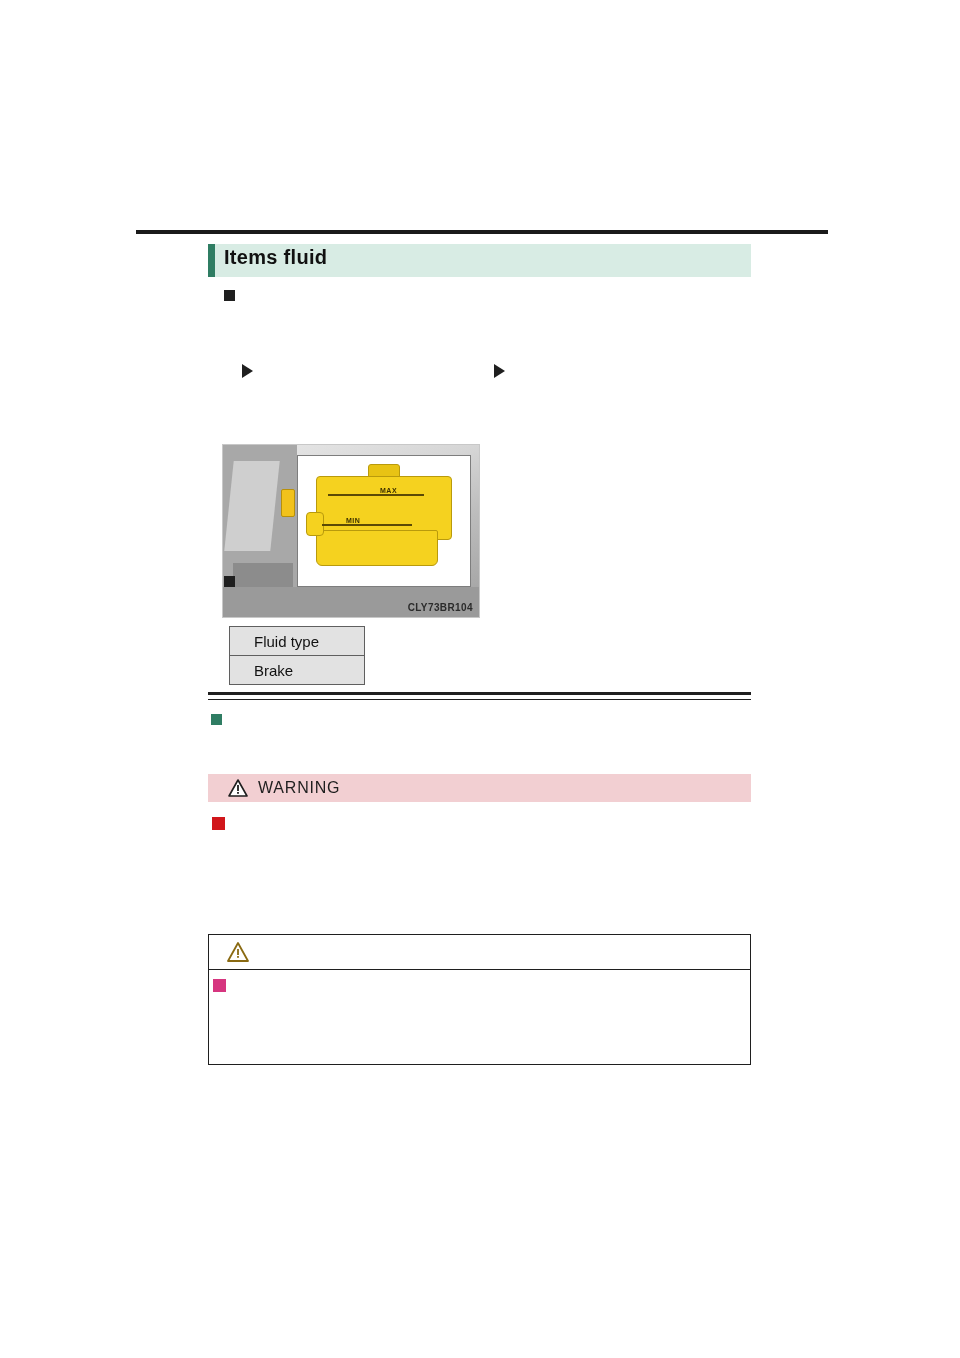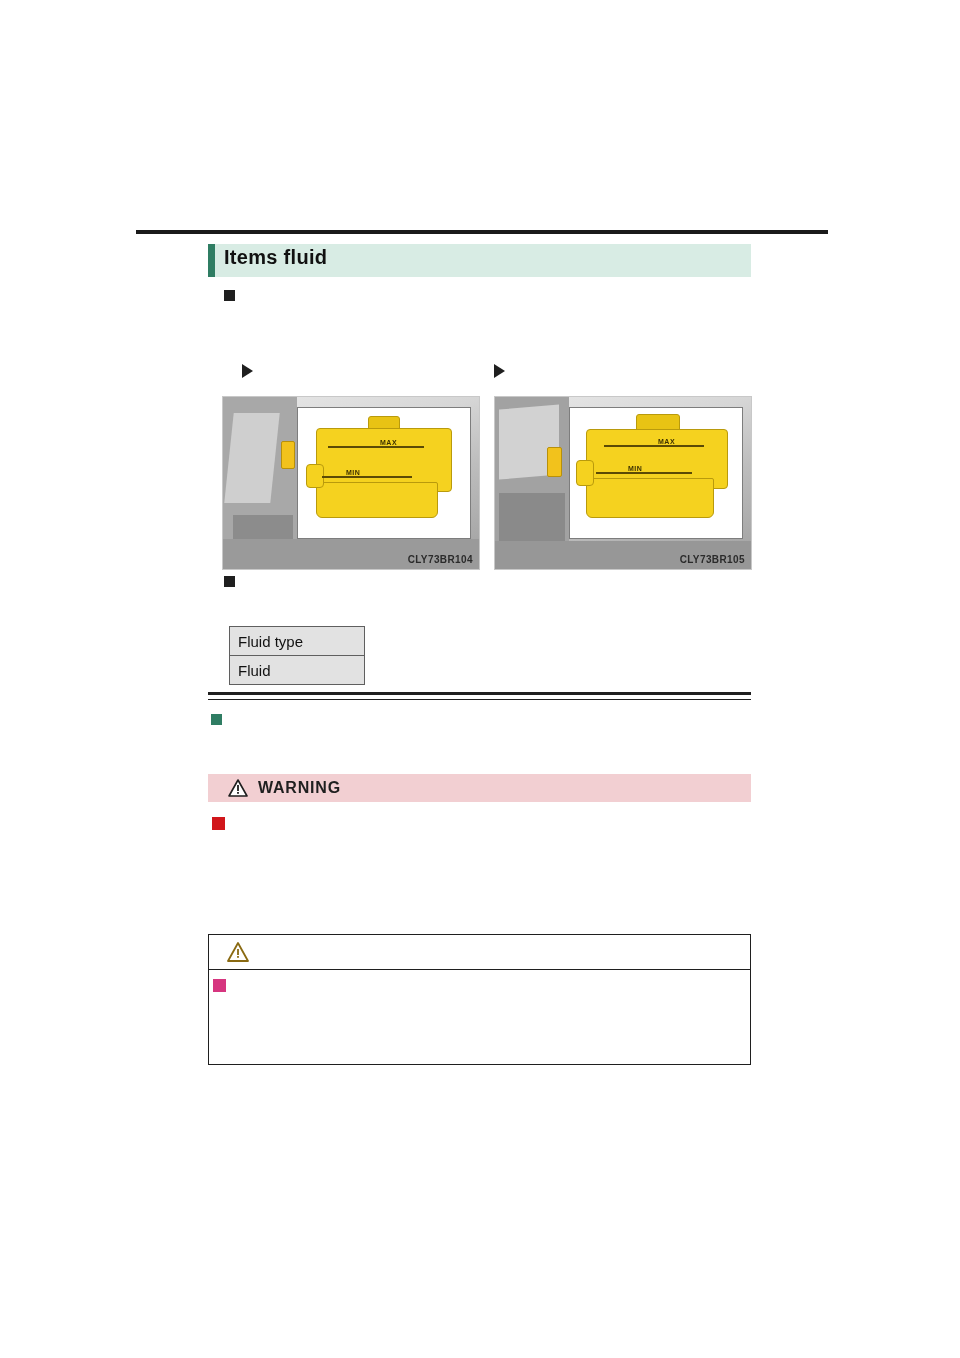--- a/index.html
+++ b/index.html
@@ -84,20 +84,21 @@
     border-bottom: 7px solid transparent;
     border-left: 11px solid #1f1f1f;
   }
 
   
   .illus {
     position: absolute;
     border: 1px solid #c8c8c8;
     background: #14b8a6;
     overflow: hidden;
+    margin-top: 48px;
   }
   .illus-left  { left: 222px; top: 396px; width: 256px; height: 172px; }
   .illus-right { left: 494px; top: 396px; width: 256px; height: 172px; }
 
   .engine-bg {
     position: absolute;
     left: 0; top: 0; width: 100%; height: 100%;
     background:
       linear-gradient(160deg, #e9e9e9 0%, #d6d6d6 35%, #bdbdbd 60%, #9f9f9f 100%);
   }
@@ -167,21 +168,21 @@
     position: absolute;
     left: 229px;
     top: 626px;
     width: 136px;
     border: 1px solid #5f5f5f;
     border-collapse: collapse;
   }
   .tbl td {
     border: 1px solid #5f5f5f;
     height: 28px;
-    padding: 0 8px;
+    padding: 0 24px;
     font-size: 15px;
     color: #111111;
     background: #e2e2e2;
     vertical-align: middle;
   }
   .tbl tr:first-child td { background: #e2e2e2; }
 
   
   .hr-thick {
     position: absolute;
@@ -207,21 +208,21 @@
     height: 28px;
     background: #f2cfd2;
     display: flex;
     align-items: center;
   }
   .warn-banner .warn-text {
     position: absolute;
     left: 50px;
     top: 5px;
     font-size: 16px;
-    font-weight: bold;
+    font-weight: normal;
     color: #1f1f1f;
     letter-spacing: 0.8px;
   }
   .warn-tri {
     position: absolute;
     left: 228px;
     top: 779px;
     width: 20px;
     height: 18px;
   }
@@ -294,51 +295,30 @@
       <div class="reservoir" style="left:8px; top:56px; width:16px; height:22px;"></div>
       <div class="lvl-line" style="left:30px; top:38px; width:96px;"></div>
       <div class="lvl-label" style="left:82px; top:31px;">MAX</div>
       <div class="lvl-line" style="left:24px; top:68px; width:90px;"></div>
       <div class="lvl-label" style="left:48px; top:61px;">MIN</div>
     </div>
 
     <div class="img-code">CLY73BR104</div>
   </div>
 
-  <div class="illus illus-right">
-    <div class="engine-bg"></div>
-    <div class="engine-dark" style="left:0; top:0; width:74px; height:172px; background:#a2a2a2;"></div>
-    <div class="engine-light" style="left:4px; top:10px; width:60px; height:70px; background:#d2d2d2; transform:skewY(-5deg);"></div>
-    <div class="engine-dark" style="left:4px; top:96px; width:66px; height:70px; background:#8a8a8a;"></div>
-    <div class="engine-shape" style="left:0; top:144px; width:256px; height:28px; background:#979797;"></div>
-    <div class="yellow-cap" style="left:52px; top:50px; width:13px; height:28px; border-radius:2px;"></div>
-
-    <div class="callout callout-right">
-      <div class="reservoir-neck" style="left:66px; top:6px; width:42px; height:16px; border-radius:3px;"></div>
-      <div class="reservoir" style="left:16px; top:21px; width:140px; height:58px;"></div>
-      <div class="reservoir" style="left:16px; top:70px; width:126px; height:38px; border-radius:2px 2px 6px 6px;"></div>
-      <div class="reservoir" style="left:6px; top:52px; width:16px; height:24px;"></div>
-      <div class="lvl-line" style="left:34px; top:37px; width:100px;"></div>
-      <div class="lvl-label" style="left:88px; top:30px;">MAX</div>
-      <div class="lvl-line" style="left:26px; top:64px; width:96px;"></div>
-      <div class="lvl-label" style="left:58px; top:57px;">MIN</div>
-    </div>
-
-    <div class="img-code">CLY73BR105</div>
-  </div>
 
   <div class="sq-bullet sq-dark" style="left:224px; top:576px;"></div>
 
   <table class="tbl">
     <tbody>
         <tr>
       <td>Fluid type</td>
     </tr>
     <tr>
-      <td>Fluid</td>
+      <td>Brake</td>
     </tr>
   </tbody>
     </table>
 
   <div class="hr-thick" style="top:692px;"></div>
   <div class="hr-thin" style="top:699px;"></div>
 
   <div class="sq-bullet sq-teal" style="left:211px; top:714px;"></div>
 
   <div class="warn-banner"></div>

